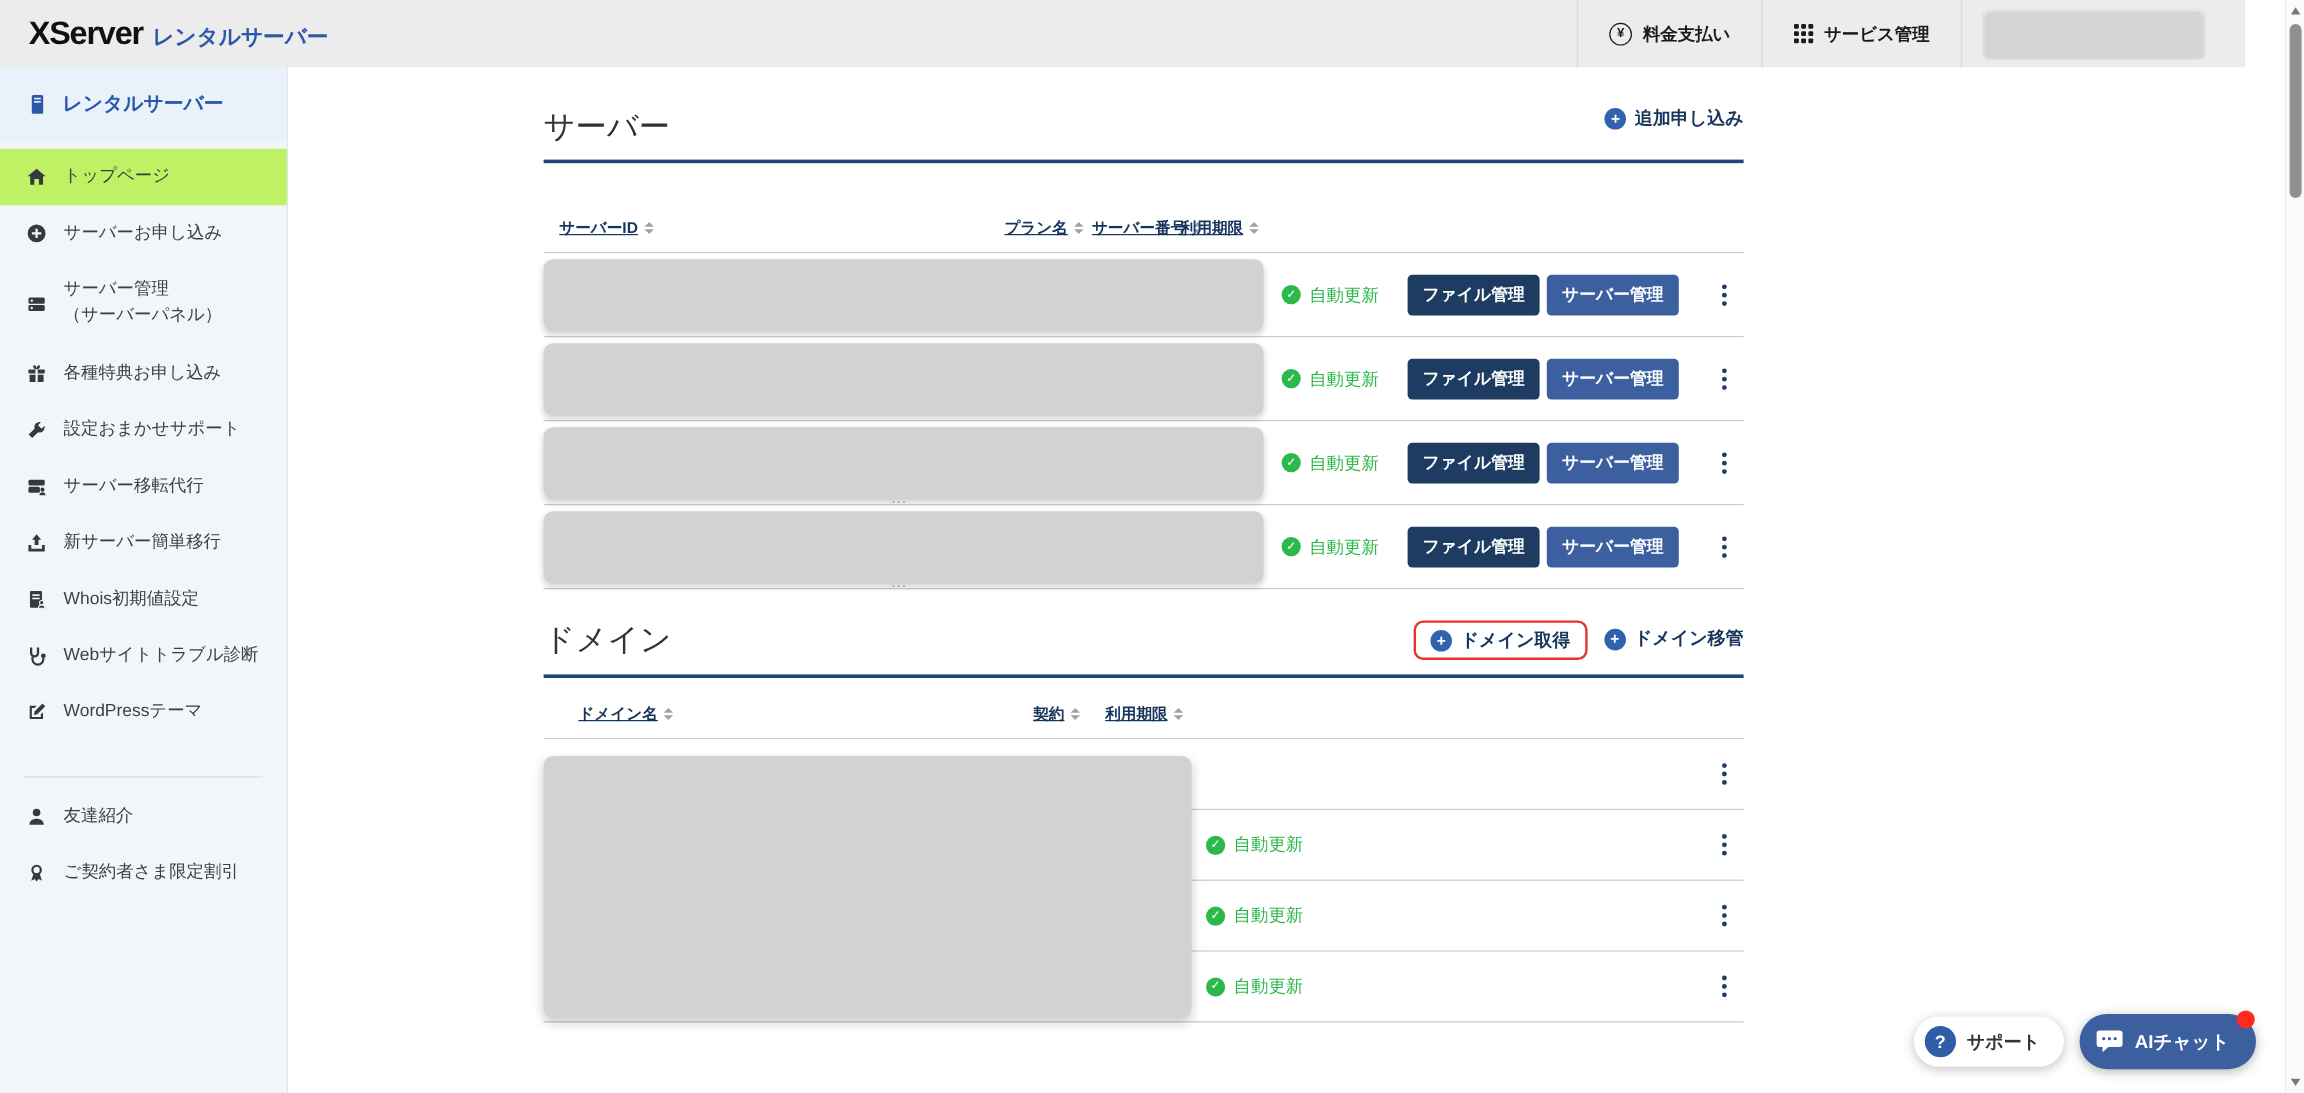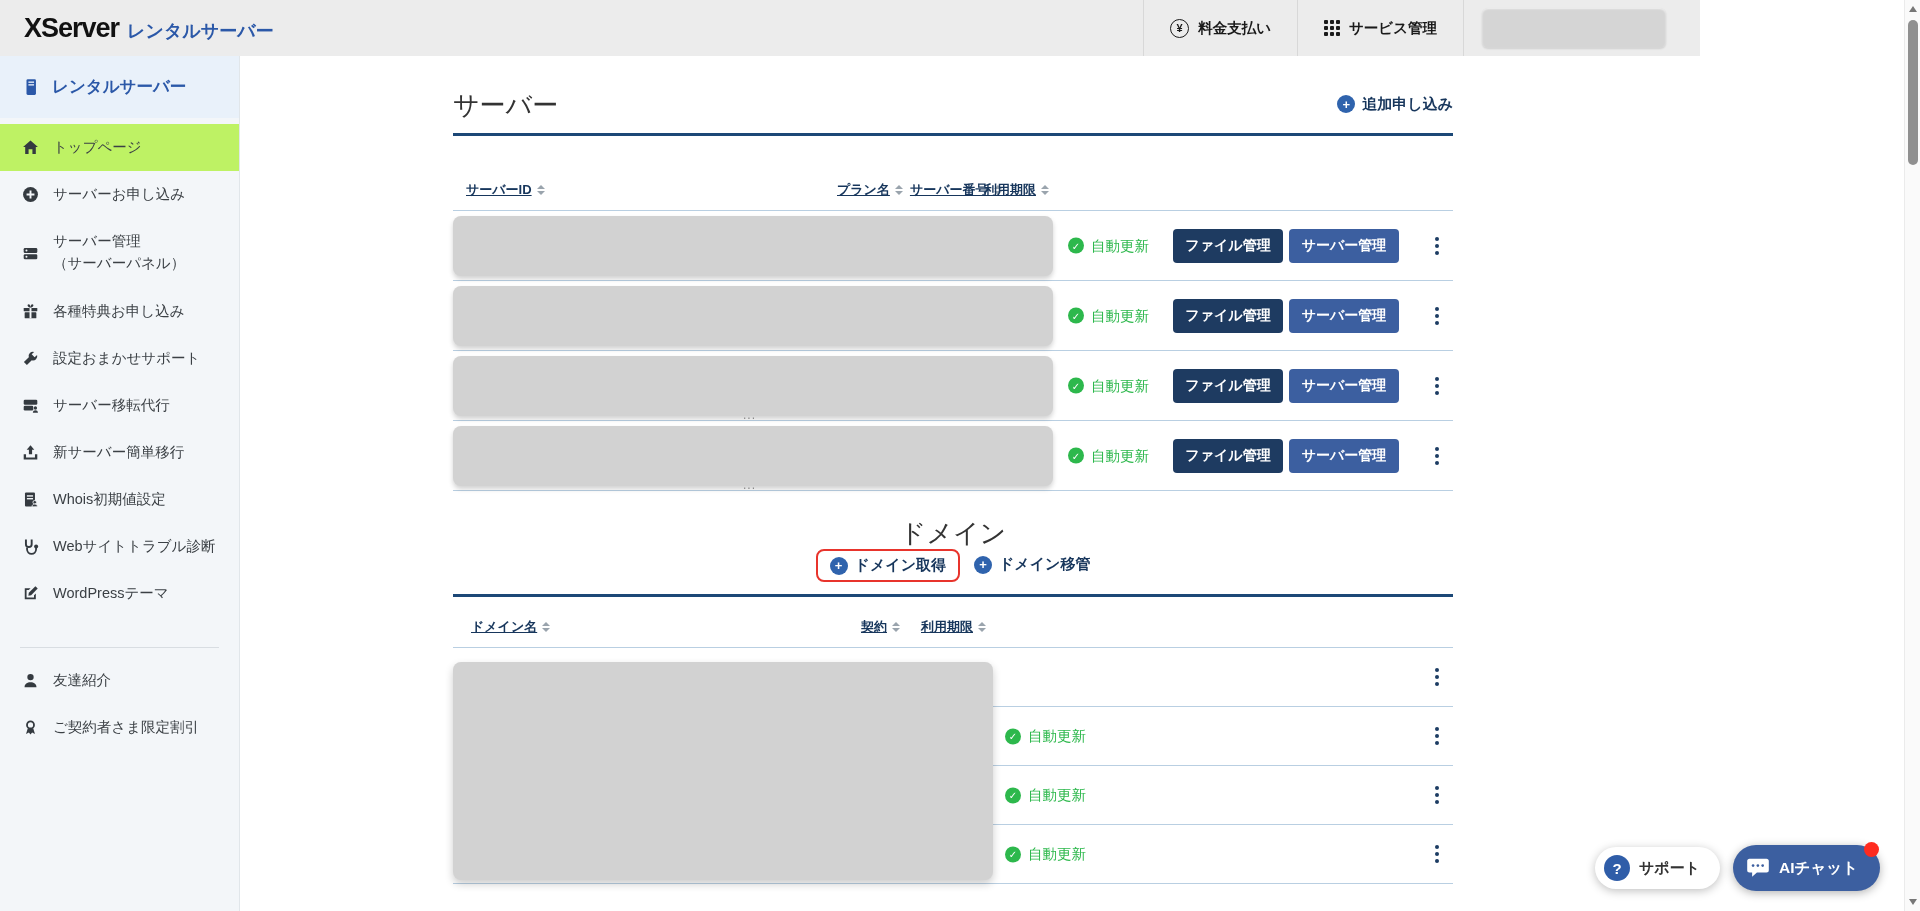--- a/index.html
+++ b/index.html
@@ -2,21 +2,21 @@
 <html><head>
 <meta charset="utf-8">
 <style>
   * { box-sizing: border-box; margin: 0; padding: 0; }
   html,body { width:1920px; height:911px; overflow:hidden; }
   body { font-family:"Liberation Sans","DejaVu Sans",sans-serif; background:#fff; color:#333; position:relative; }
   a { text-decoration:none; color:inherit; cursor:pointer; }
   button { font-family:inherit; cursor:pointer; }
 
   
-  .header { position:absolute; top:0; left:0; width:1700px; height:56px; background:#ececec; display:flex; align-items:center; padding-left:24px; z-index:10; }
+  .header { position:absolute; top:0; left:0; width:1871px; height:56px; background:#ececec; display:flex; align-items:center; padding-left:24px; z-index:10; }
   .logo { display:flex; align-items:baseline; gap:8px; cursor:pointer; }
   .logo-x { font-size:27px; font-weight:bold; color:#111; letter-spacing:-1px; }
   .logo-sub { font-size:18px; font-weight:bold; color:#2b58a8; }
   .hmenu-wrap { margin-left:auto; display:flex; align-items:stretch; height:100%; margin-right:16px; }
   .hmenu { display:flex; align-items:center; gap:9px; padding:0 26px; border-left:1px solid #d8d8d8; font-size:14.5px; font-weight:bold; color:#1a1a1a; }
   .yen-icon { width:19px; height:19px; border:1.7px solid #1a1a1a; border-radius:50%; display:flex; align-items:center; justify-content:center; font-size:11px; font-weight:bold; }
   .grid-icon { display:grid; grid-template-columns:repeat(3,4px); grid-template-rows:repeat(3,4px); gap:2px; }
   .grid-icon i { background:#1a1a1a; border-radius:1px; }
   .account-wrap { display:flex; align-items:center; border-left:1px solid #d8d8d8; padding:0 18px; }
   .account-box { width:184px; height:40px; background:#d5d5d5; border-radius:6px; box-shadow:inset 0 1px 2px rgba(255,255,255,.7), 0 1px 2px rgba(0,0,0,.12); }
@@ -43,23 +43,23 @@
 
   
   .main { position:absolute; top:56px; left:240px; right:16px; bottom:0; background:#fff; overflow:hidden; }
   .banner { height:50px; background:#e7f0fa; display:flex; align-items:center; justify-content:center; gap:13px; font-size:15px; color:#333; }
   .banner-icon { width:27px; height:27px; border-radius:50%; background:#2f63ad; display:flex; align-items:center; justify-content:center; flex:none; }
   .banner-icon svg { width:15px; height:15px; }
   .banner-link { color:#164a7c; text-decoration:underline; font-weight:600; }
 
   .container { width:1000px; margin-left:213px; position:relative; }
 
-  .sec-head { display:flex; align-items:center; justify-content:space-between; border-bottom:3px solid #1c4877; padding-bottom:12px; }
+  .sec-head { display:flex; align-items:flex-start; justify-content:space-between; border-bottom:3px solid #1c4877; padding-bottom:12px; }
   .sec-head.server { padding-top:33px; }
-  .sec-head.domain { padding-top:26px;flex-direction:column; }
+  .sec-head.domain { padding-top:26px; }
   .sec-title { font-size:26px; font-weight:500; color:#333; line-height:32px; }
   .sec-actions { display:flex; align-items:center; gap:14px; }
   .add-link { display:flex; align-items:center; gap:7px; color:#17365c; font-weight:bold; font-size:15px; padding-bottom:2px; }
   .plus-icon { width:18px; height:18px; border-radius:50%; background:#2f63ad; color:#fff; display:flex; align-items:center; justify-content:center; font-size:13px; font-weight:bold; line-height:1; flex:none; }
   .annotated { border:2px solid #e8342c; border-radius:8px; padding:5px 12px; }
   .annotated .add-link { padding-bottom:0; }
 
   .thead { position:relative; border-bottom:1px solid #b9cfe2; }
   .thead.server { height:75px; }
   .thead.domain { height:51px; }
@@ -387,21 +387,21 @@
           </a>
         </span>
         <a class="add-link">
           <span class="plus-icon">+</span>
           <span>ドメイン移管</span>
         </a>
       </div>
     </div>
 
     <div class="thead domain">
-      <a class="th" style="left:18px">
+      <a class="th" style="left:29px">
         <u>ドメイン名</u>
           <span class="sort">
             <i class="up"></i>
             <i class="dn"></i>
           </span>
       </a>
       <a class="th" style="left:408px">
         <u>契約</u>
           <span class="sort">
             <i class="up"></i>

